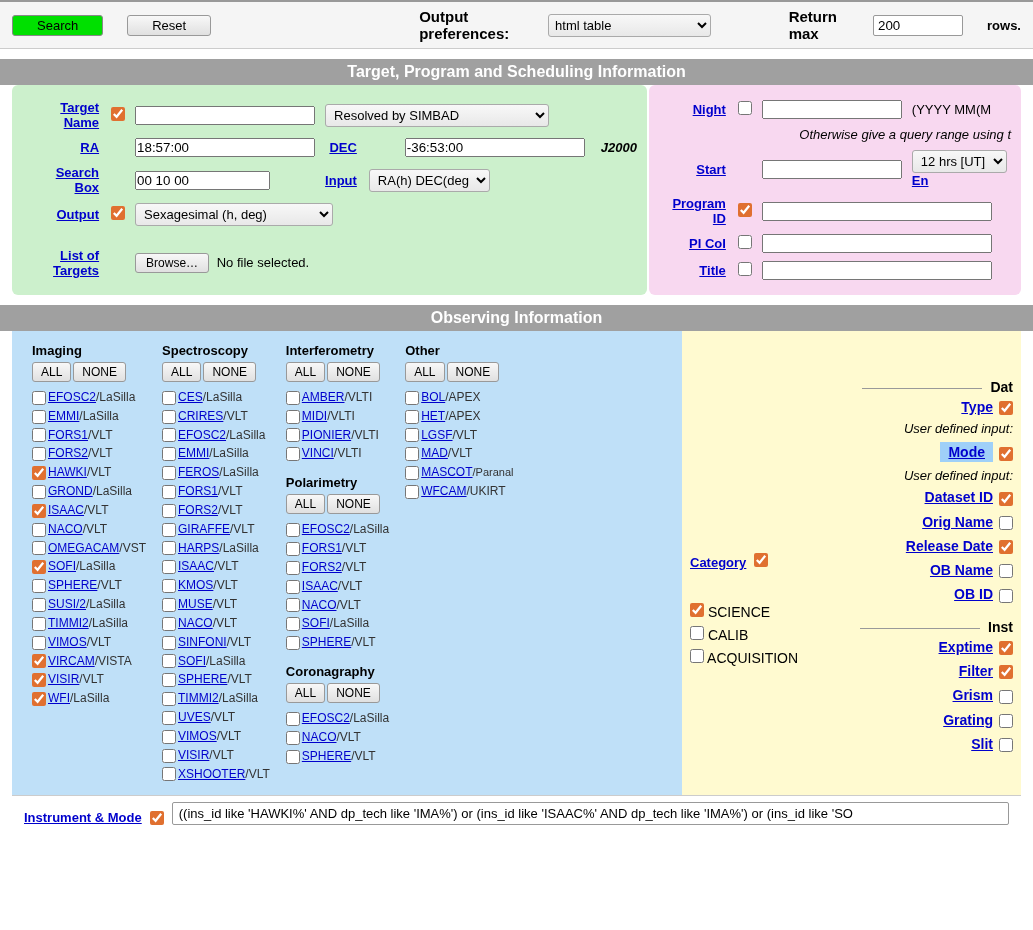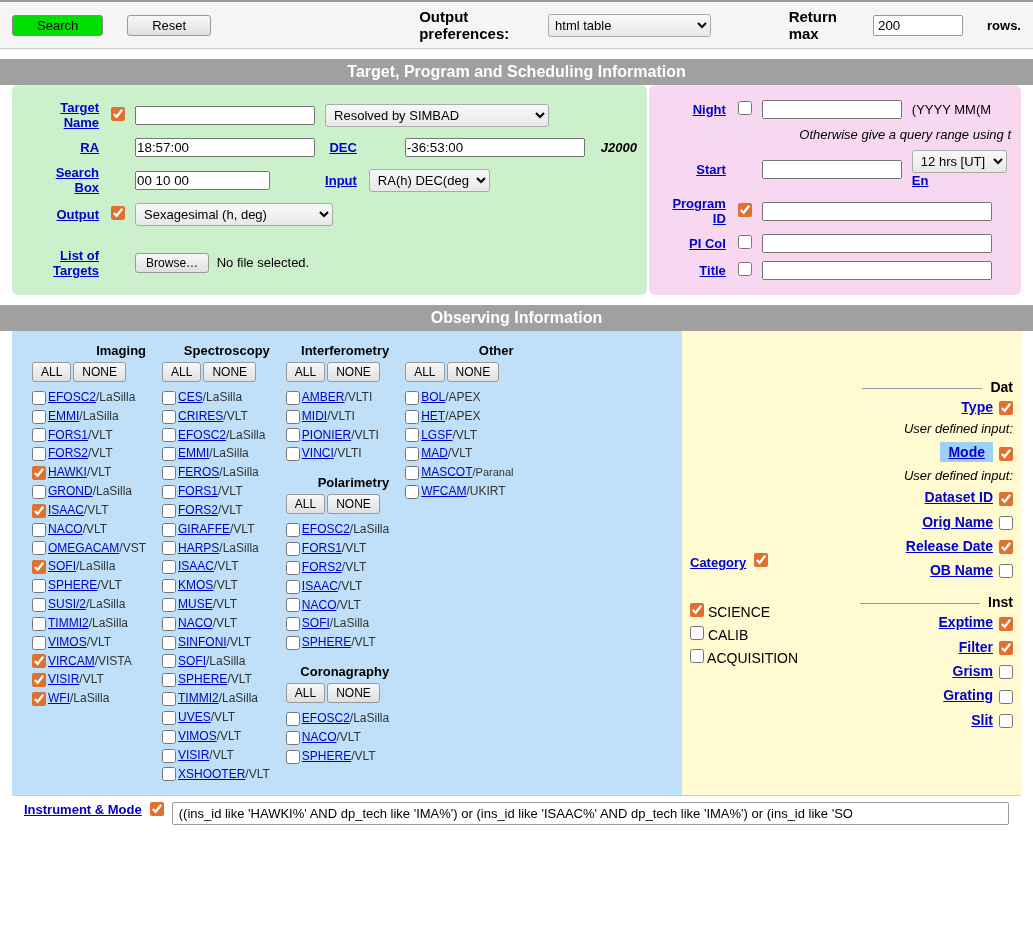--- a/index.html
+++ b/index.html
@@ -23,39 +23,39 @@
 select.sel { background: linear-gradient(#f8f8f8,#e8e8e8); border: 1px solid #aaa; border-radius: 3px; padding: 2px 4px; font-size: 13px; }
 .j2000 { font-weight: bold; font-style: italic; padding-left: 6px; }
 .btn-browse { background: linear-gradient(#f8f8f8,#e0e0e0); border: 1px solid #999; padding: 2px 10px; border-radius: 3px; font-size: 12px; cursor: pointer; }
 .nofile { font-size: 13px; padding-left: 4px; }
 .hint { font-style: italic; font-size: 13px; }
 .obs-wrap { display: flex; margin: 0 12px; }
 .obs-left { background: #bfe0f8; padding: 12px 8px 12px 20px; width: 670px; }
 .obs-right { background: #fffad0; padding: 12px 8px; flex: 1; display: flex; }
 .inst-cols { display: flex; gap: 16px; align-items: flex-start; }
 .inst-col { }
-.inst-head { font-weight: bold; text-align: right; font-size: 13px; padding-bottom: 4px; }
+.inst-head { font-weight: bold; text-align: left; font-size: 13px; padding-bottom: 4px; }
 .btn-small { background: linear-gradient(#f8f8f8,#e0e0e0); border: 1px solid #999; padding: 2px 8px; border-radius: 3px; font-size: 12px; cursor: pointer; margin: 0 2px 6px 0; }
 .inst-item { font-size: 12px; padding: 2px 0; white-space: nowrap; }
 .inst-item input { vertical-align: middle; margin-right: 2px; }
 .inst-item a { color: #0000cc; text-decoration: underline; }
 .inst-item .obs { color: #333; }
 .para { font-size: 11px; color: #555; }
 .cat-col { padding-top: 210px; }
 .cat-title { font-weight: bold; color: #0000cc; text-decoration: underline; }
 .cat-item { padding: 3px 0; font-size: 14px; }
 .right-col { flex: 1; padding-left: 30px; }
 .divline { text-align: right; font-weight: bold; font-size: 14px; padding-top: 36px; }
 .divline::before { content: ''; display: inline-block; border-top: 1px solid #999; width: 120px; vertical-align: middle; margin-right: 8px; }
 .rrow { text-align: right; padding: 4px 0; font-size: 14px; }
 .rrow .link { font-size: 14px; }
 .rrow input.ck { margin-left: 6px; vertical-align: middle; }
 .udi { font-style: italic; font-size: 13px; text-align: right; padding: 2px 0; }
 .mode-hi { background: #9fd0f8; display: inline-block; padding: 2px 8px; }
-.im-row { background: #fff; border-top: 1px solid #ccc; padding: 6px 12px; display: flex; align-items: flex-start; gap: 8px; margin: 0 12px; }
+.im-row { background: #fff; border-top: 1px solid #ccc; padding: 6px 12px; display: flex; align-items: flex-end; gap: 8px; margin: 0 12px; }
 .im-row input[type=text] { flex: 1; border: 1px solid #999; border-radius: 2px; padding: 3px 6px; font-size: 13px; }
 </style>
 </head>
 <body>
 
 <div class="toolbar">
   <button class="btn-search">Search</button>
   <button class="btn-reset">Reset</button>
   <div class="spacer"></div>
   <label>Output preferences:</label>
@@ -254,20 +254,21 @@
     <div class="right-col">
       <div class="divline">Dat</div>
       <div class="rrow"><a class="link">Type</a><input type="checkbox" class="ck" checked="" style=""></div>
       <div class="udi">User defined input:</div>
       <div class="rrow"><span class="mode-hi"><a class="link">Mode</a></span><input type="checkbox" class="ck" checked="" style=""></div>
       <div class="udi">User defined input:</div>
       <div class="rrow"><a class="link">Dataset ID</a><input type="checkbox" class="ck" checked="" style=""></div>
       <div class="rrow"><a class="link">Orig Name</a><input type="checkbox" class="ck" style=""></div>
       <div class="rrow"><a class="link">Release Date</a><input type="checkbox" class="ck" checked="" style=""></div>
       <div class="rrow"><a class="link">OB Name</a><input type="checkbox" class="ck" style=""></div>
+      <div class="rrow"><a class="link">OB ID</a><input type="checkbox" class="ck" style=""></div>
       <div class="divline" style="padding-top:12px">Inst</div>
       <div class="rrow"><a class="link">Exptime</a><input type="checkbox" class="ck" checked="" style=""></div>
       <div class="rrow"><a class="link">Filter</a><input type="checkbox" class="ck" checked="" style=""></div>
       <div class="rrow"><a class="link">Grism</a><input type="checkbox" class="ck" style=""></div>
       <div class="rrow"><a class="link">Grating</a><input type="checkbox" class="ck" style=""></div>
       <div class="rrow"><a class="link">Slit</a><input type="checkbox" class="ck" style=""></div>
     </div>
   </div>
 </div>
 

